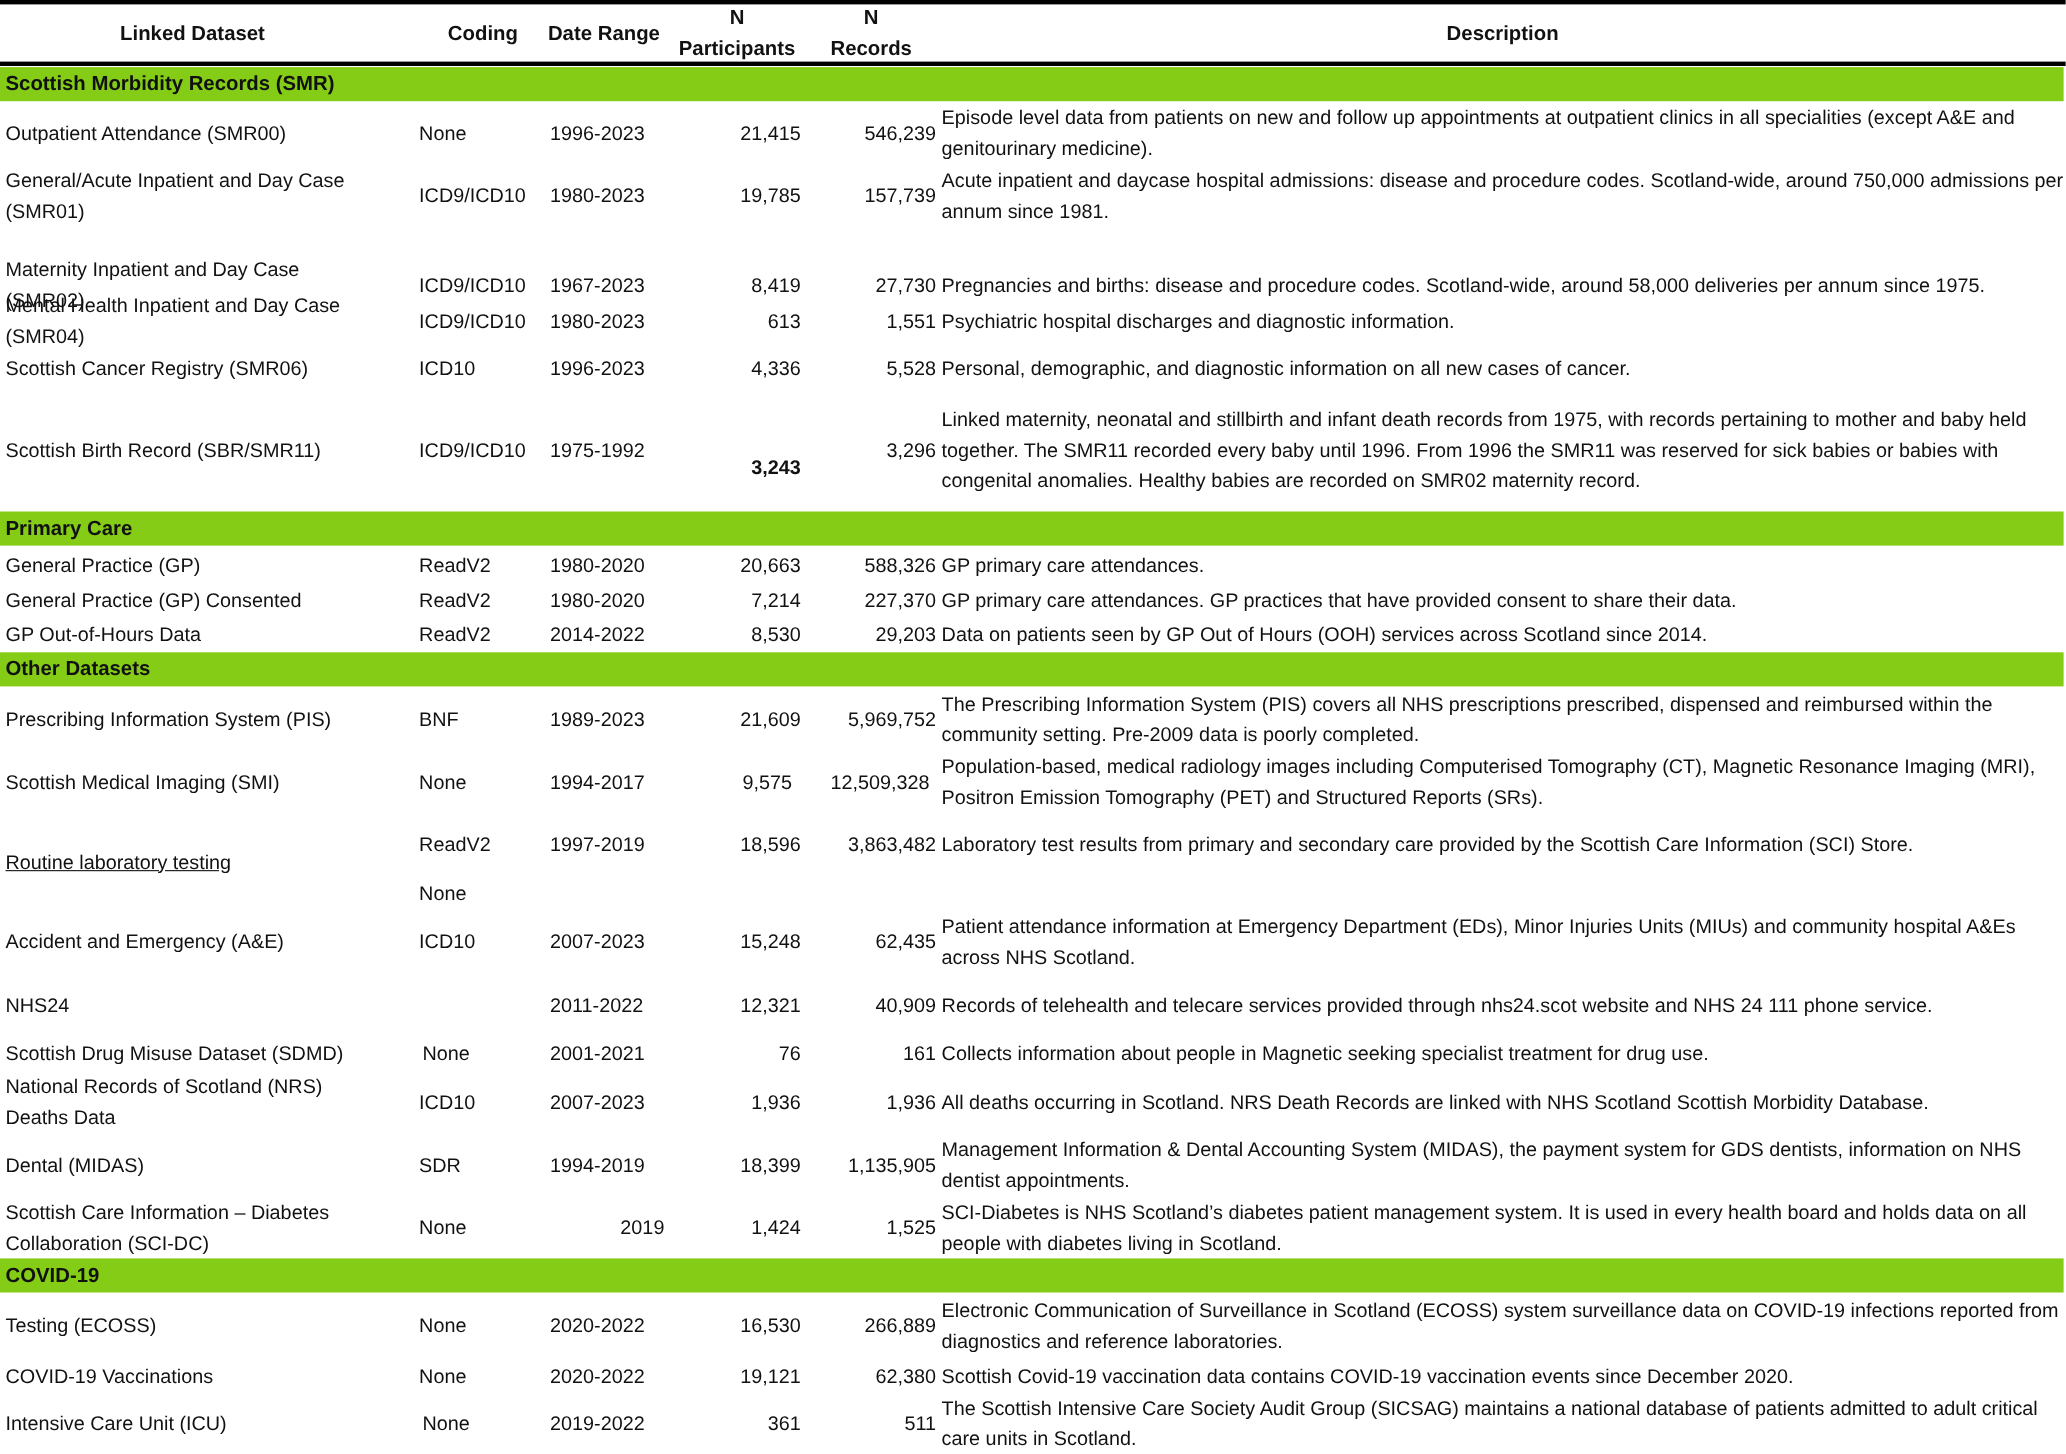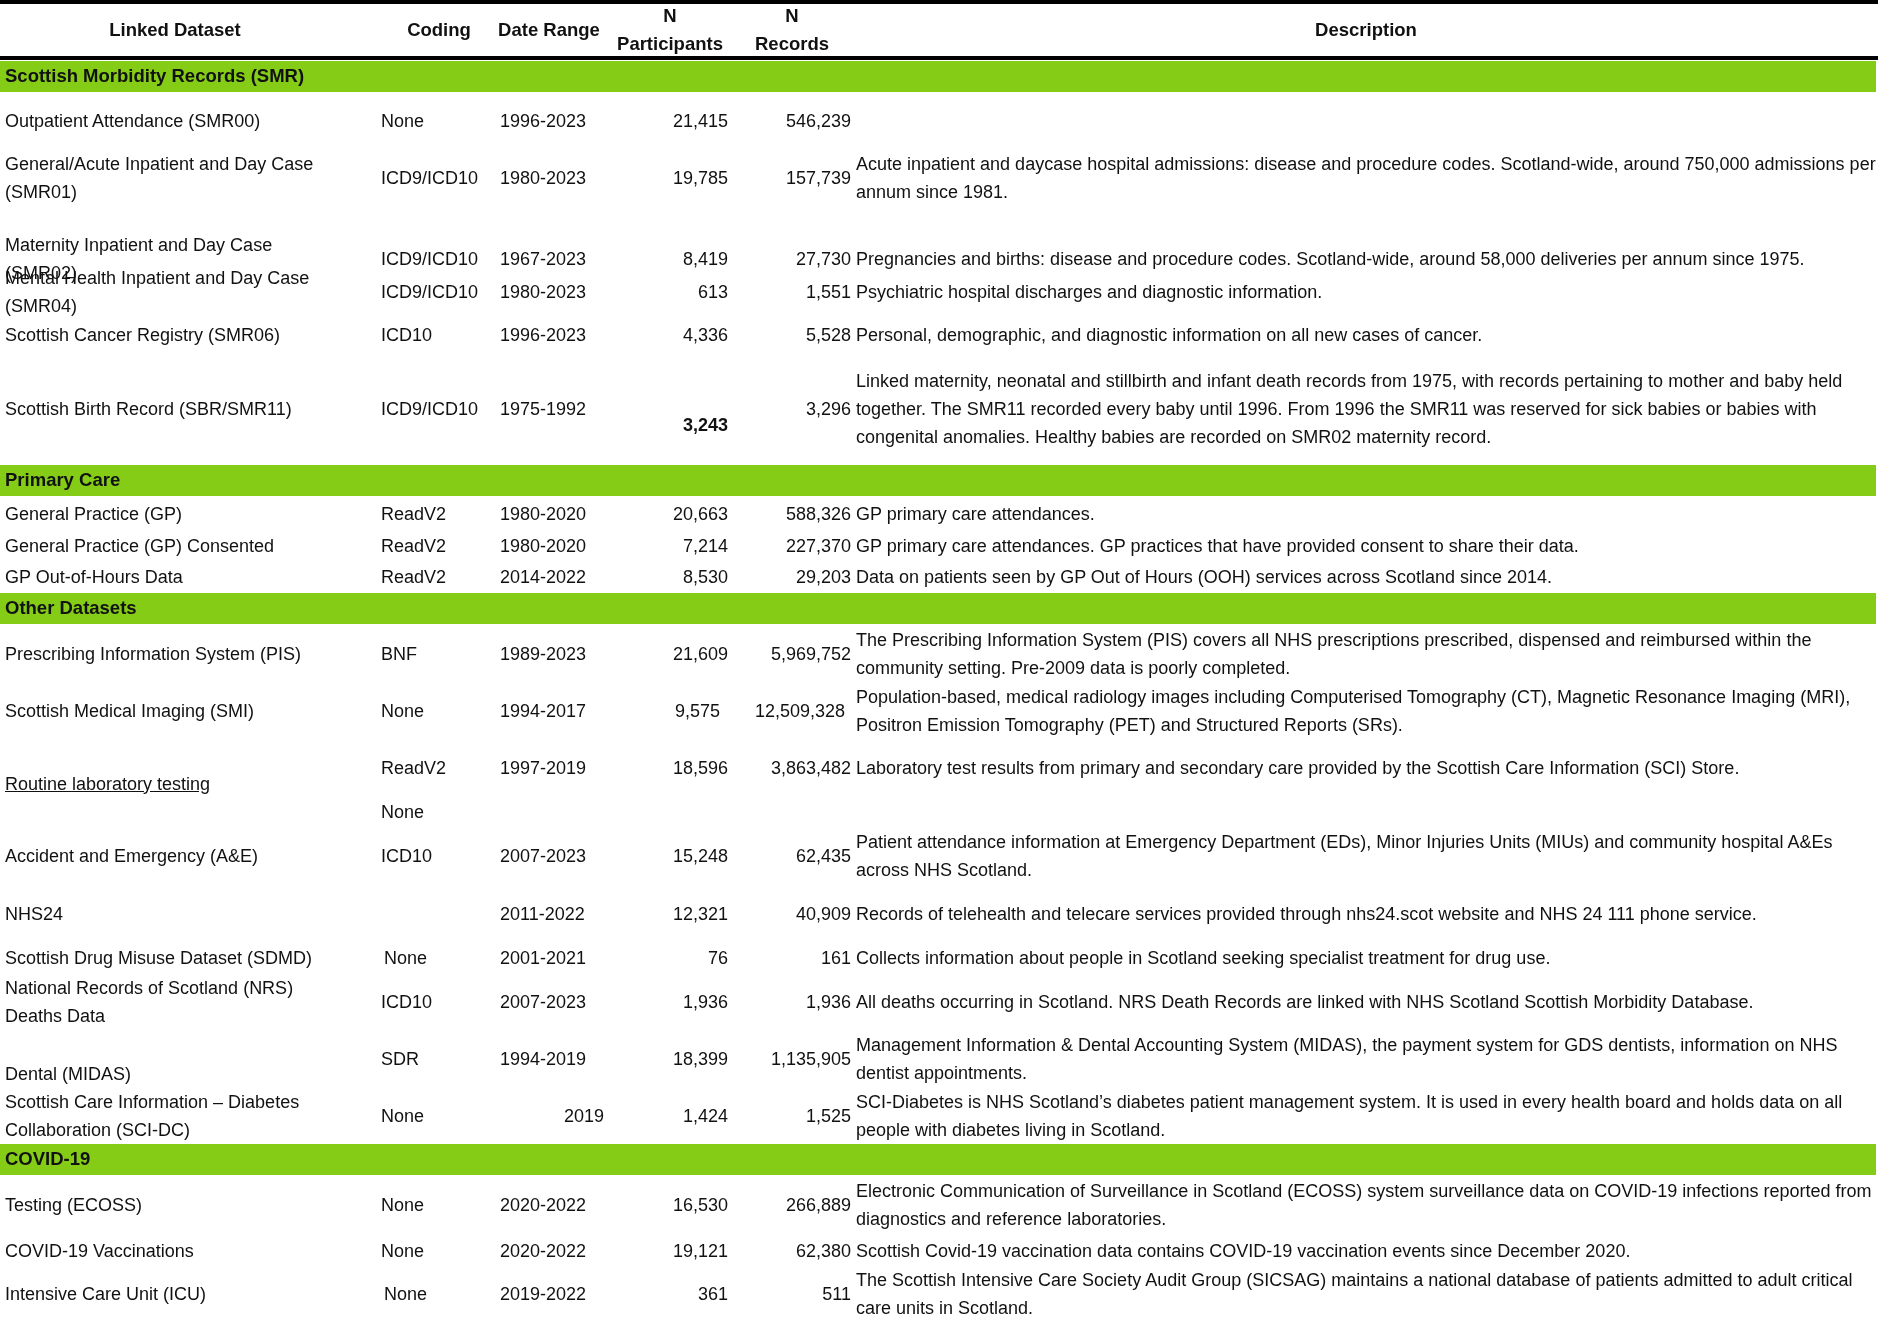--- a/index.html
+++ b/index.html
@@ -41,20 +41,21 @@
 <div class="band" style="top:61px;height:31px;">
   <span class="band-label" style="top:4px;">Scottish Morbidity Records (SMR)</span>
 </div>
 
 <div class="row" style="top:92px;height:58px;">
   <div class="cell c-name" style="top:0;height:58px;">Outpatient Attendance (SMR00)</div>
   <div class="cell c-coding" style="top:0;height:58px;">None</div>
   <div class="cell c-date" style="top:0;height:58px;">1996-2023</div>
   <div class="cell c-npart" style="top:0;height:58px;">21,415</div>
   <div class="cell c-nrec" style="top:0;height:58px;">546,239</div>
+  <div class="cell c-desc" style="top:0;height:58px;">Episode level data from patients on new and follow up appointments at outpatient clinics in all specialities (except A&amp;E and genitourinary medicine).</div>
 </div>
 
 <div class="row" style="top:149px;height:57px;">
   <div class="cell c-name" style="top:0;height:57px;width:350px;">General/Acute Inpatient and Day Case (SMR01)</div>
   <div class="cell c-coding" style="top:0;height:57px;">ICD9/ICD10</div>
   <div class="cell c-date" style="top:0;height:57px;">1980-2023</div>
   <div class="cell c-npart" style="top:0;height:57px;">19,785</div>
   <div class="cell c-nrec" style="top:0;height:57px;">157,739</div>
   <div class="cell c-desc" style="top:0;height:57px;">Acute inpatient and daycase hospital admissions: disease and procedure codes. Scotland-wide, around 750,000 admissions per annum since 1981.</div>
 </div>
@@ -183,34 +184,34 @@
   <div class="cell c-nrec" style="top:0;height:31px;">40,909</div>
   <div class="cell c-desc" style="top:0;height:31px;">Records of telehealth and telecare services provided through nhs24.scot website and NHS 24 111 phone service.</div>
 </div>
 
 <div class="row" style="top:942px;height:31px;padding-left:14px;">
   <div class="cell c-name" style="top:0;height:31px;">Scottish Drug Misuse Dataset (SDMD)</div>
   <div class="cell c-coding" style="top:0;height:31px;left:384px;">None</div>
   <div class="cell c-date" style="top:0;height:31px;">2001-2021</div>
   <div class="cell c-npart" style="top:0;height:31px;">76</div>
   <div class="cell c-nrec" style="top:0;height:31px;">161</div>
-  <div class="cell c-desc" style="top:0;height:31px;">Collects information about people in Scotland seeking specialist treatment for drug use.</div>
+  <div class="cell c-desc" style="top:0;height:31px;">Collects information about people in Magnetic seeking specialist treatment for drug use.</div>
 </div>
 
 <div class="row" style="top:973px;height:57px;">
   <div class="cell c-name" style="top:0;height:57px;width:330px;">National Records of Scotland (NRS) Deaths Data</div>
   <div class="cell c-coding" style="top:0;height:57px;">ICD10</div>
   <div class="cell c-date" style="top:0;height:57px;">2007-2023</div>
   <div class="cell c-npart" style="top:0;height:57px;">1,936</div>
   <div class="cell c-nrec" style="top:0;height:57px;">1,936</div>
   <div class="cell c-desc" style="top:0;height:57px;">All deaths occurring in Scotland. NRS Death Records are linked with NHS Scotland Scottish Morbidity Database.</div>
 </div>
 
 <div class="row" style="top:1030px;height:57px;">
-  <div class="cell c-name" style="top:15px;height:57px;">Dental (MIDAS)</div>
+  <div class="cell c-name" style="top:0;height:57px;">Dental (MIDAS)</div>
   <div class="cell c-coding" style="top:0;height:57px;">SDR</div>
   <div class="cell c-date" style="top:0;height:57px;">1994-2019</div>
   <div class="cell c-npart" style="top:0;height:57px;">18,399</div>
   <div class="cell c-nrec" style="top:0;height:57px;">1,135,905</div>
   <div class="cell c-desc" style="top:0;height:57px;">Management Information &amp; Dental Accounting System (MIDAS), the payment system for GDS dentists, information on NHS dentist appointments.</div>
 </div>
 
 <div class="row" style="top:1087px;height:57px;">
   <div class="cell c-name" style="top:0;height:57px;width:345px;">Scottish Care Information – Diabetes Collaboration (SCI-DC)</div>
   <div class="cell c-coding" style="top:0;height:57px;">None</div>

